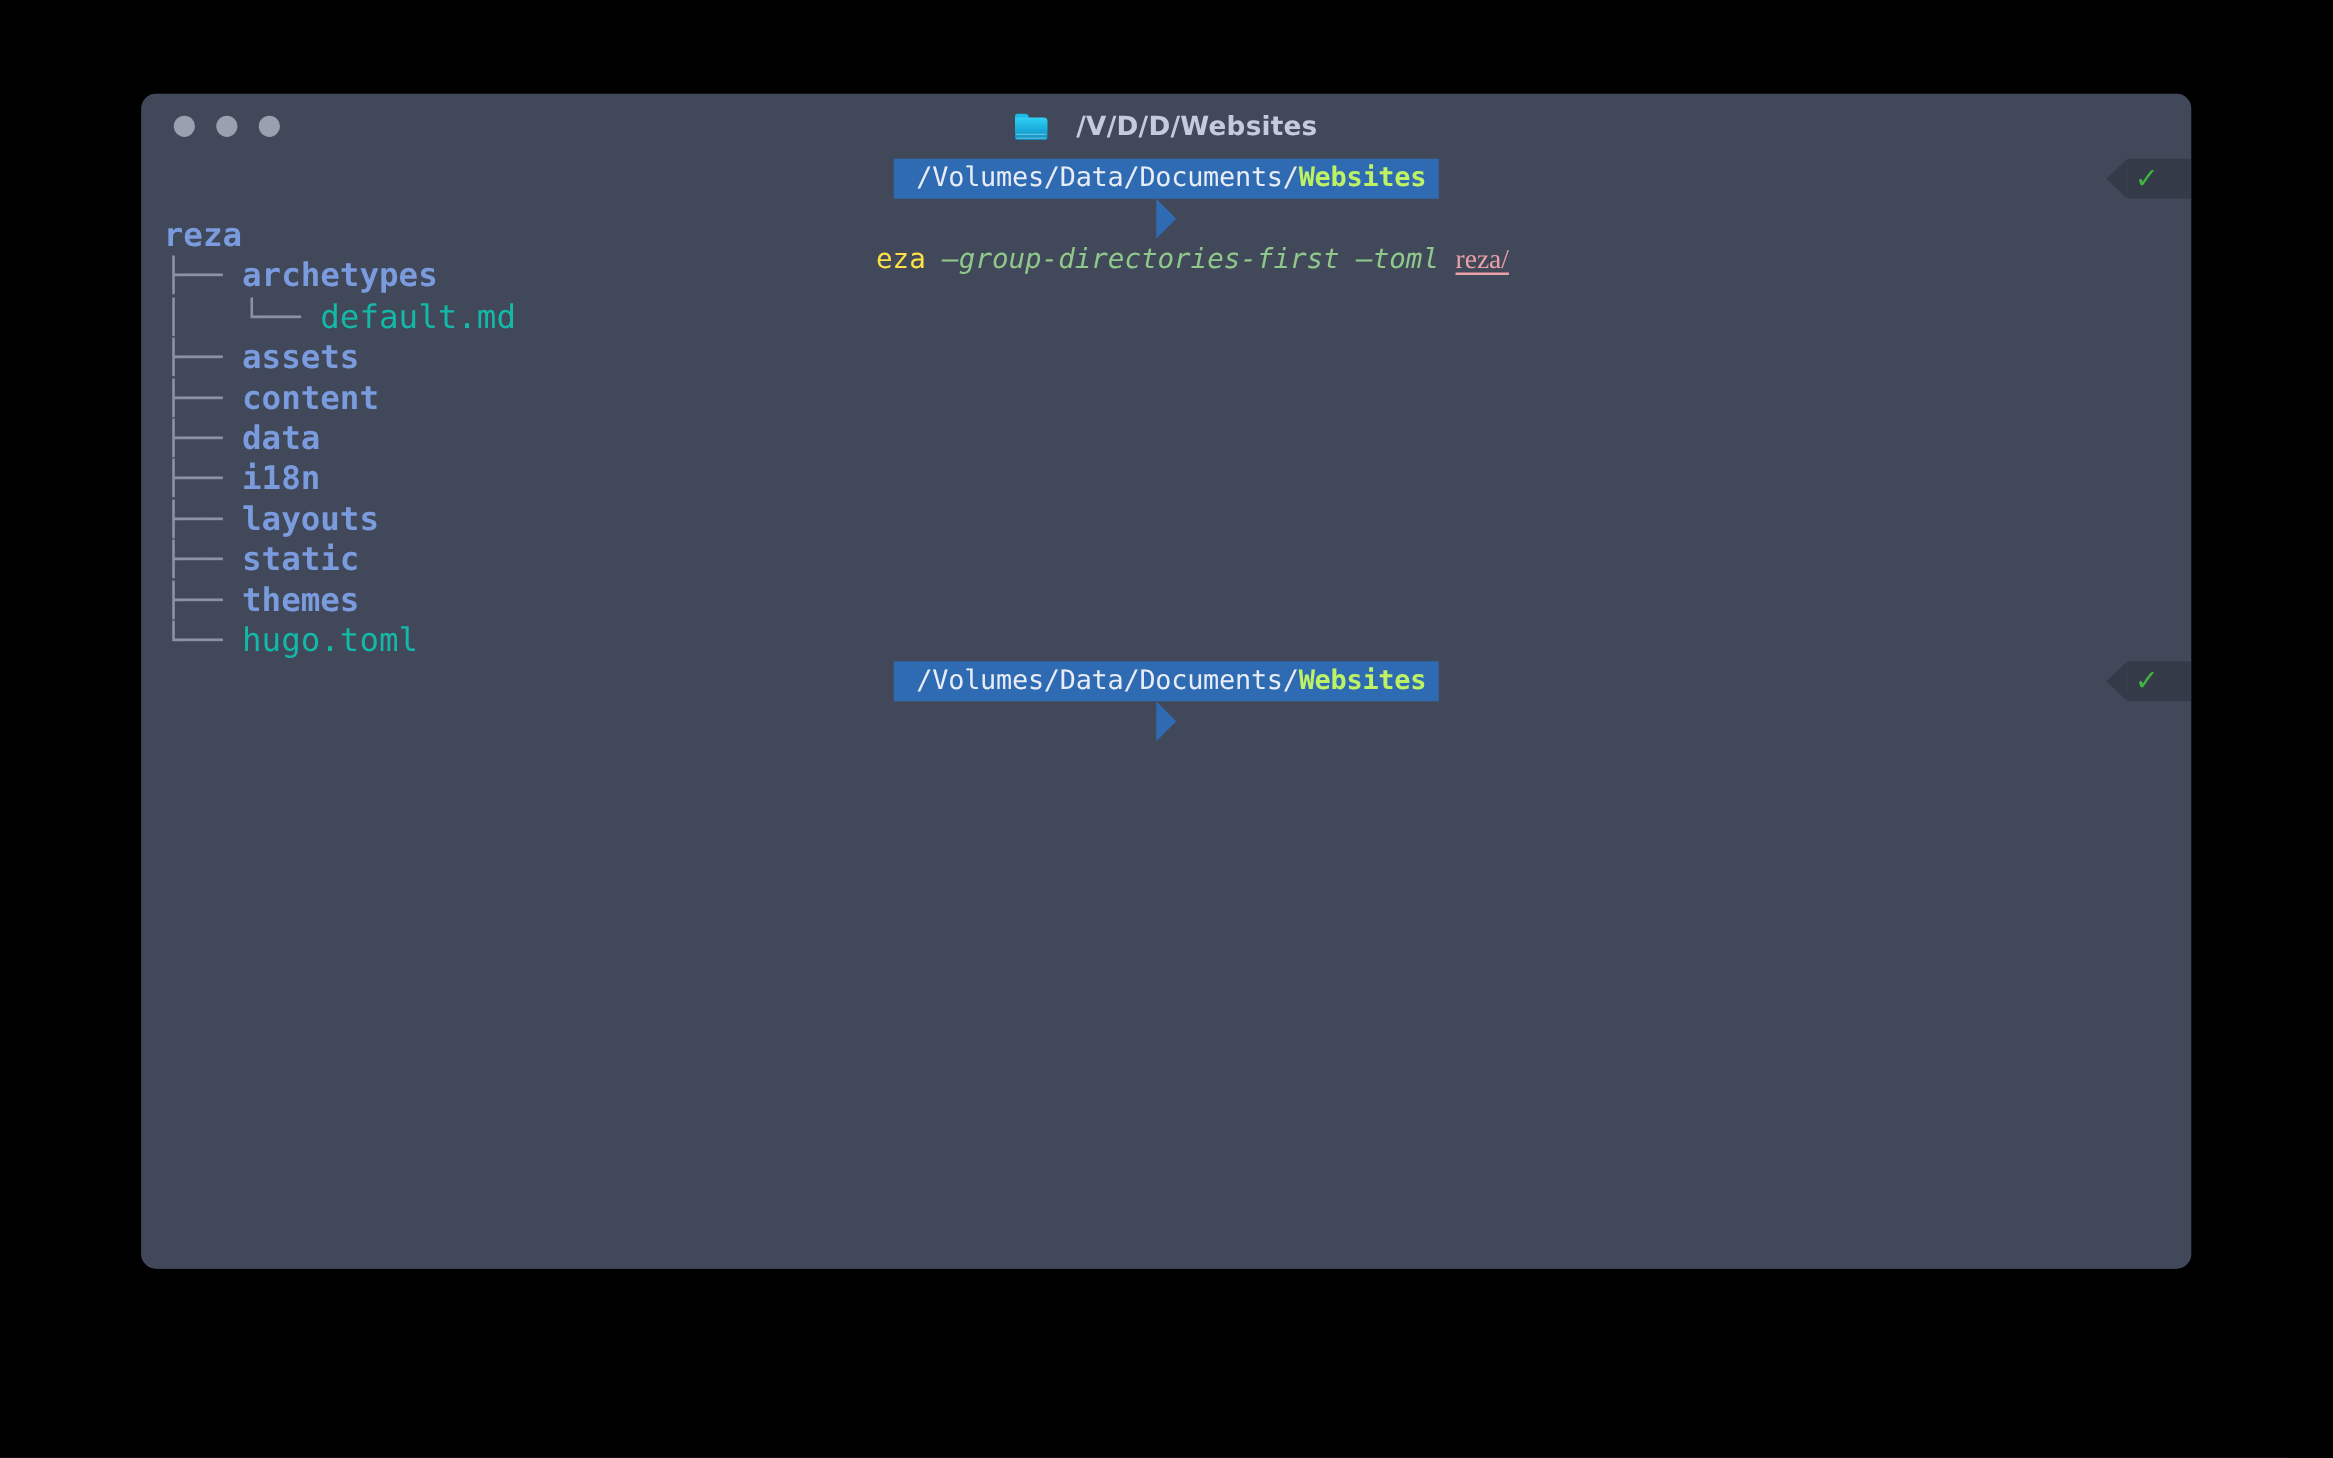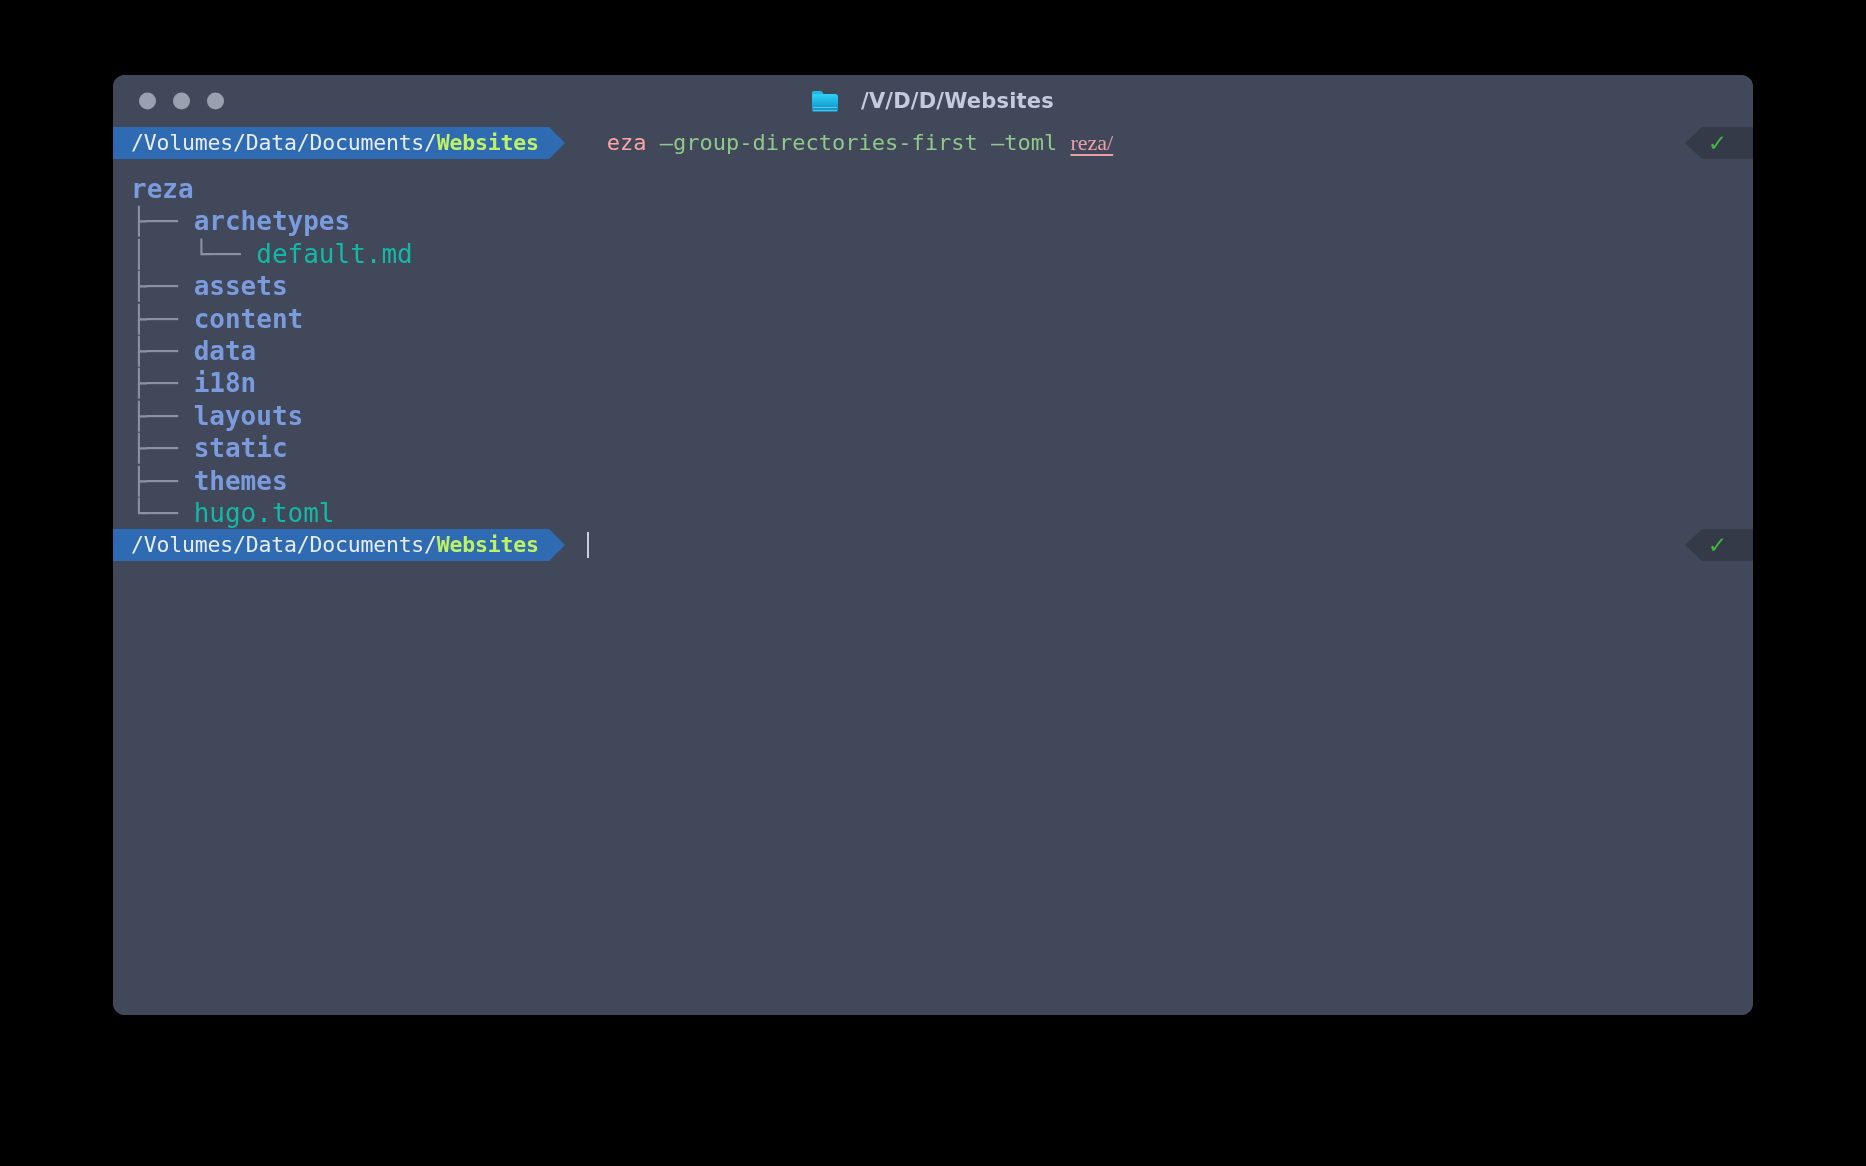--- a/index.html
+++ b/index.html
@@ -109,20 +109,21 @@
   }
 
   
   .prompt-row {
     position: absolute;
     left: 0;
     width: 100%;
     height: 32px;
     display: flex;
     align-items: center;
+    flex-direction: column;
   }
 
   .prompt-segment {
     display: inline-flex;
     align-items: center;
     height: 32px;
     background: #2f6bb3;
     color: #ffffff;
     padding: 0 10px 0 18px;
     font-weight: bold;
@@ -146,22 +147,22 @@
     border-bottom: 16px solid transparent;
     border-left: 16px solid #2f6bb3;
   }
 
   .cmdline {
     margin-left: 20px;
     white-space: pre;
     font-size: 22px;
   }
 
-  .tok-cmd    { color: #fca5a5; margin-left: 22px; }
-  .tok-flag   { color: #8fc88a; }
+  .tok-cmd    { color: #fde047; margin-left: 22px; }
+  .tok-flag   { color: #8fc88a; font-style: italic; }
   .tok-path   { color: #eba0a8; text-decoration: underline; text-underline-offset: 4px; font-family: Liberation Serif, serif; }
 
   
   .status-chevron {
     position: absolute;
     right: 0;
     top: 0;
     height: 32px;
     display: flex;
     align-items: center;

